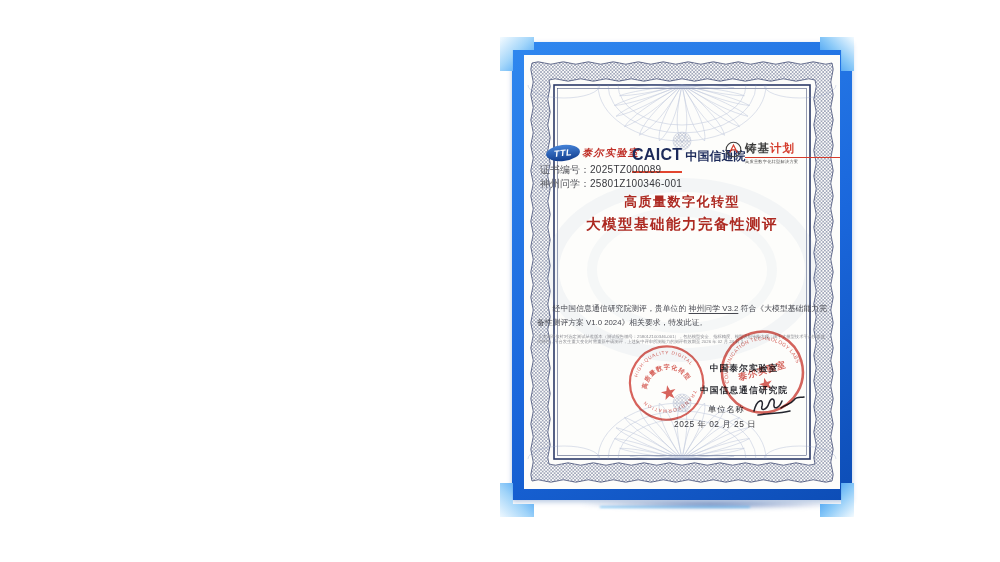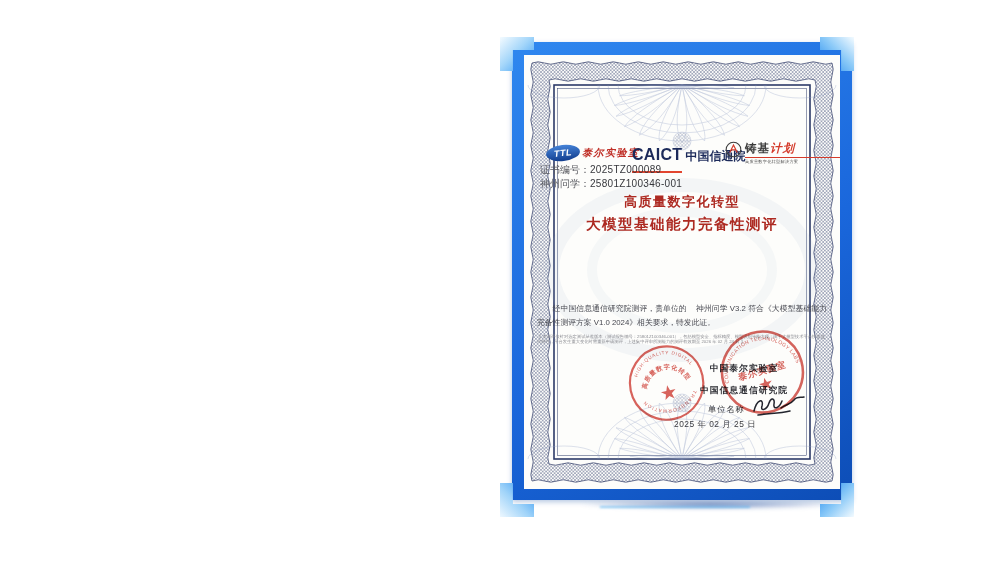--- a/index.html
+++ b/index.html
@@ -33,39 +33,39 @@
         border-radius:50%;color:#fff;font-style:italic;font-weight:bold;font-size:9px;
         display:flex;align-items:center;justify-content:center;letter-spacing:.5px;transform:rotate(-6deg);}
   .ttl-name{margin-left:2px;color:#c03028;font-size:10px;font-weight:bold;font-style:italic;letter-spacing:1.5px;}
   .logo-caict{position:absolute;left:108px;top:7px;display:flex;align-items:baseline;gap:3px;}
   .caict-mark{font-size:16px;font-weight:800;color:#1c2a5a;letter-spacing:.3px;
         border-bottom:2px solid #e2452f;padding-bottom:7px;}
   .caict-name{font-size:12px;font-weight:700;color:#1c2a5a;}
   .logo-zhuji{position:absolute;left:201px;top:2px;display:flex;align-items:flex-start;gap:3px;}
   .zhuji-text{display:flex;flex-direction:column;}
   .zhuji-title{font-size:11.5px;font-weight:800;letter-spacing:1px;border-bottom:1.5px solid #d43a2a;padding-bottom:1px;}
-  .zhuji-title .dark{color:#3a3a3a;} .zhuji-title .red{color:#d43a2a;font-style:italic;}
+  .zhuji-title .dark{color:#3a3a3a;} .zhuji-title .red{color:#d43a2a;}
   .zhuji-sub{display:block;width:200%;font-size:8.4px;line-height:9px;color:#555;
         transform:scale(.5);transform-origin:left top;letter-spacing:.5px;margin-top:1px;white-space:nowrap;}
   
   .numbers{position:absolute;left:16px;top:108px;font-size:10px;line-height:14px;}
   .numbers .lbl{color:#5a5b61;} .numbers .val{color:#36373c;letter-spacing:.3px;}
   
   .title-block{position:absolute;left:0;top:138px;width:100%;text-align:center;color:#ad2a22;font-weight:bold;}
   .title-l1{font-size:13px;letter-spacing:1.5px;}
   .title-l2{font-size:14.5px;letter-spacing:1.5px;margin-top:4px;}
   
   .info{position:absolute;left:10px;top:180px;width:296px;display:grid;
         grid-template-columns:116px 1fr;font-size:7.8px;line-height:14.6px;}
   .info .lbl{text-align:right;font-weight:bold;color:#2b2c31;}
   .info .val{text-align:left;color:#3d3e44;padding-left:2px;}
   
   .statement{position:absolute;left:13px;top:247px;width:290px;font-size:7.8px;line-height:13.5px;
         color:#474850;text-align:justify;text-indent:2em;}
-  .statement .u{text-underline-offset:2px;margin-left:7px;}
+  .statement .u{text-decoration:underline;text-underline-offset:2px;}
   
   .footnote{position:absolute;left:13px;top:279px;width:290px;height:18px;overflow:hidden;}
   .footnote span{display:block;width:580px;font-size:8.6px;line-height:9.5px;color:#8b8c92;
         transform:scale(.5);transform-origin:0 0;}
   
   .iss-lab{position:absolute;left:150px;top:308px;width:140px;text-align:center;
         font-size:8.8px;font-weight:700;color:#2e2f35;letter-spacing:1px;}
   .iss-inst{position:absolute;left:150px;top:330px;width:140px;text-align:center;
         font-size:8.8px;font-weight:700;color:#2e2f35;letter-spacing:1px;}
   .signer{position:absolute;left:184px;top:349px;font-size:8.2px;color:#2e2f35;letter-spacing:1px;}

